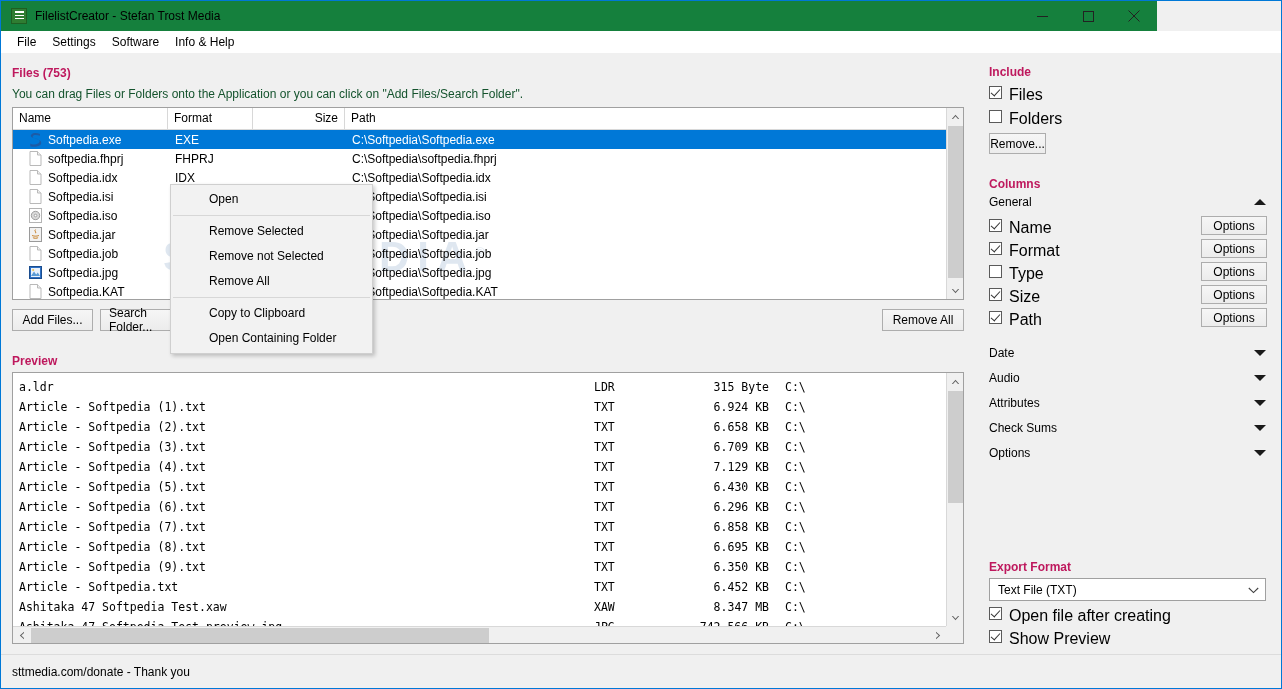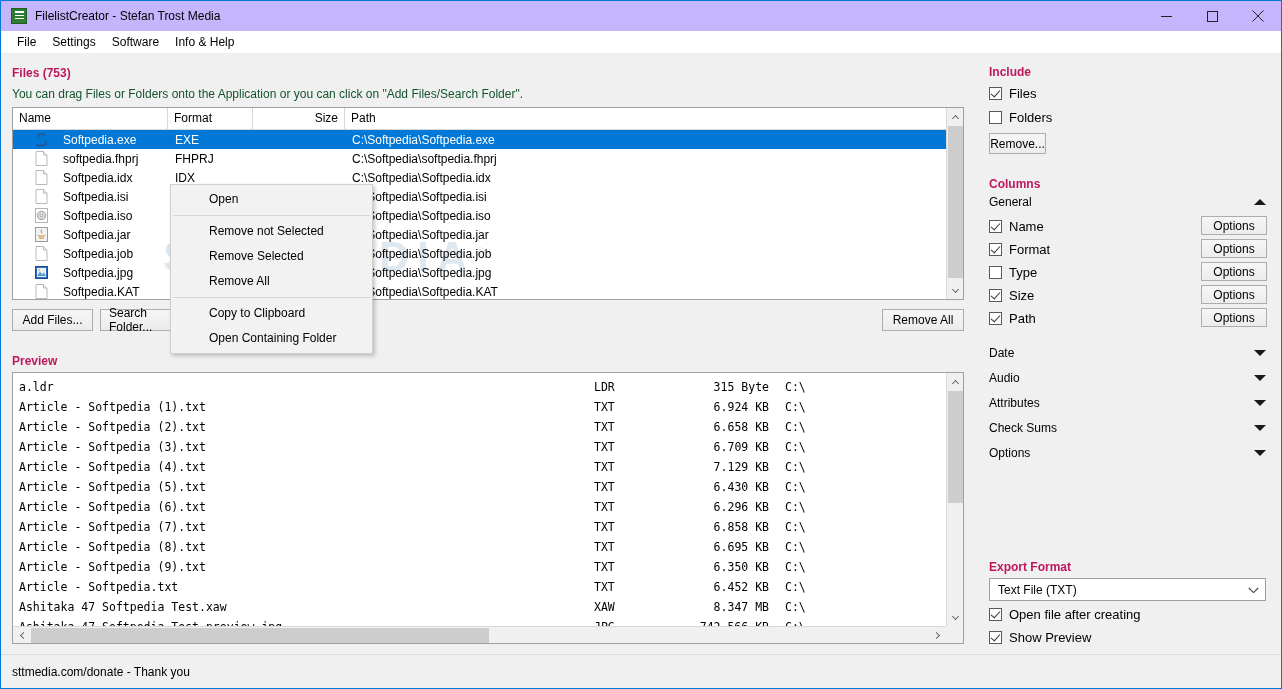--- a/index.html
+++ b/index.html
@@ -16,22 +16,22 @@
     position: relative;
     width: 1282px; height: 689px;
     background: #f0f0f0;
     border: 1px solid #0078d7;
     border-top: 1px solid #0078d7;
   }
 
   
   .titlebar {
     position: absolute; left: 0; top: 0;
-    width: 1280px; height: 30px;
-    background: #c4b5fd;
+    width: 1156px; height: 30px;
+    background: #15803d;
     display: flex; align-items: center;
   }
   .title-icon {
     width: 16px; height: 16px; margin-left: 10px; margin-right: 8px;
     background: #2f7d32;
     border: 1px solid #1f5e22;
     position: relative; flex: none;
   }
   .title-icon::before {
     content: ""; position: absolute; left: 3px; top: 3px;
@@ -108,22 +108,22 @@
   .fl-col.c-path { width: 600px; border-right: none; }
 
   .fl-rows { position: relative; }
   .fl-row {
     display: flex; align-items: center;
     height: 19px; font-size: 12px; color: #000;
     white-space: nowrap;
   }
   .fl-row.selected { background: #0078d7; color: #fff; }
   .cell-name {
-    width: 155px; display: flex; align-items: center; gap: 15px;
-    padding-left: 22px; overflow: hidden;
+    width: 155px; display: flex; align-items: center; gap: 6px;
+    padding-left: 16px; overflow: hidden;
   }
   .cell-format { width: 85px; padding-left: 7px; overflow: hidden; }
   .cell-size { width: 92px; text-align: right; padding-right: 8px; overflow: hidden; }
   .cell-path { flex: 1; padding-left: 7px; overflow: hidden; }
 
   .ficon { width: 13px; height: 15px; flex: none; position: relative; display: block; }
 
   
   .watermark {
     position: absolute; left: 150px; top: 125px;
@@ -216,22 +216,22 @@
   .ctx-item {
     height: 25px; line-height: 25px;
     padding-left: 38px;
     font-size: 12px; color: #000;
     white-space: nowrap;
   }
   .ctx-sep {
     height: 1px; background: #d7d7d7; margin: 3px 2px 3px 2px;
   }
   .chk-row {
-    position: absolute; display: flex; align-items: center; gap: 7px;
-    font-size: 13px; color: #000;
+    position: absolute; display: flex; gap: 7px;
+    font-size: 16px; color: #000;
   }
   .cb {
     width: 13px; height: 13px; flex: none;
     border: 1px solid #5a5a5a; background: #fff;
     position: relative;
   }
   .cb.checked::after {
     content: ""; position: absolute; left: 3px; top: 0px;
     width: 4px; height: 8px;
     border: solid #333; border-width: 0 1.6px 1.6px 0;
@@ -484,22 +484,22 @@
               <path d="M5.2 4.5 L1 0.8 L1 2 L3.7 4.5 L1 7 L1 8.2 Z" fill="#606060"></path>
             </svg>
         </div>
       </div>
       <div class="corner-box"></div>
     </div>
 
     <div class="ctxmenu" id="ctxmenu">
         <div class="ctx-item">Open</div>
         <div class="ctx-sep"></div>
+        <div class="ctx-item">Remove Selected</div>
         <div class="ctx-item">Remove not Selected</div>
-        <div class="ctx-item">Remove Selected</div>
         <div class="ctx-item">Remove All</div>
         <div class="ctx-sep"></div>
         <div class="ctx-item">Copy to Clipboard</div>
         <div class="ctx-item">Open Containing Folder</div>
       </div>
 
     <div class="section-label" style="left:988px; top:12px;">Include</div>
 
     <div class="chk-row" style="left:988px; top:33px;">
       <span class="cb checked"></span>

